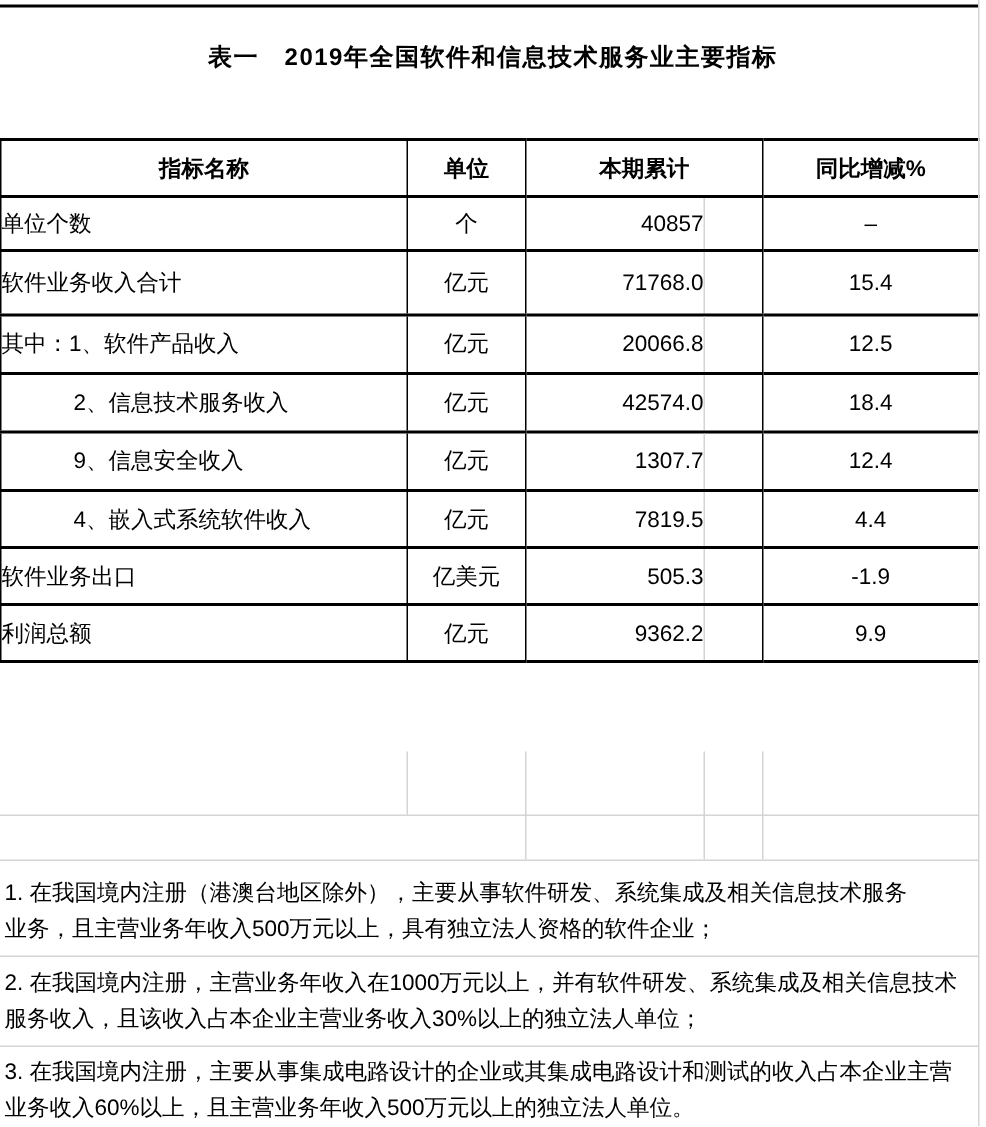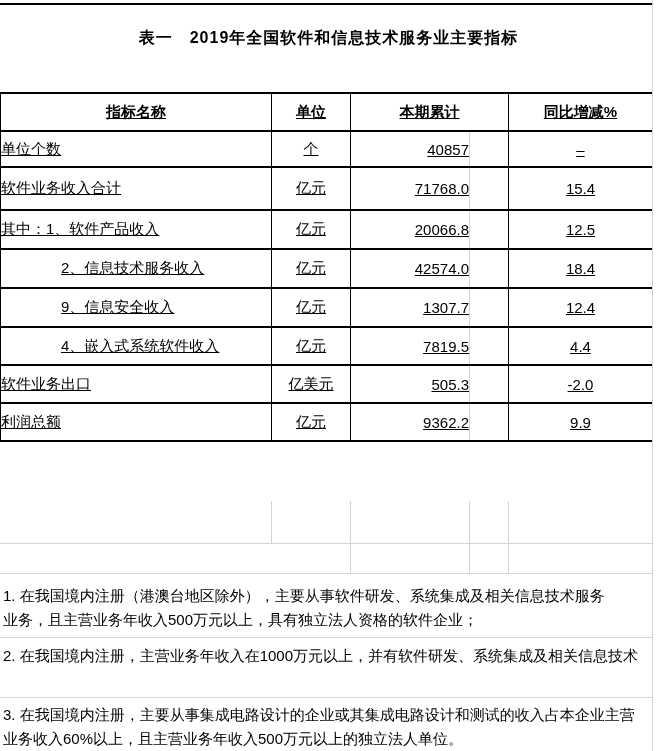--- a/index.html
+++ b/index.html
@@ -38,25 +38,24 @@
     border-left: 1px solid #000;
     border-right: 1px solid #000;
     border-top: 2px solid #000;
     border-bottom: 2px solid #000;
     font-size: 15px;
     font-weight: normal;
     padding: 0;
     vertical-align: middle;
     overflow: hidden;
     white-space: nowrap;
-    text-decoration: underline;
   }
   table.grid th { font-weight: bold; text-align: center; }
   .c-name   { text-align: left; padding-left: 3px; }
-  .c-name.indent { padding-left: 60px; margin-left: 20px; }
+  .c-name.indent { padding-left: 48px; margin-left: 20px; }
   .c-unit   { text-align: center; }
   .c-value  { text-align: right; padding-right: 4px; border-right: 1px solid #d4d4d4 !important; }
   .c-spacer { border-left: 1px solid #d4d4d4 !important; }
   .c-change, .h-change { border-right: 1px solid #d4d4d4 !important; text-align: center; margin-top: 16px; }
   
   .gline { position: absolute; background: #d4d4d4; }
   .note-area-text {
     position: absolute;
     left: 3px;
     font-size: 15px;
@@ -131,21 +130,21 @@
         <td class="c-unit">亿元</td>
         <td class="c-value">7819.5</td>
         <td class="c-spacer"></td>
         <td class="c-change">4.4</td>
       </tr>
       <tr style="height:38px">
         <td class="c-name">软件业务出口</td>
         <td class="c-unit">亿美元</td>
         <td class="c-value">505.3</td>
         <td class="c-spacer"></td>
-        <td class="c-change">-2.0</td>
+        <td class="c-change">-1.9</td>
       </tr>
       <tr style="height:38px">
         <td class="c-name">利润总额</td>
         <td class="c-unit">亿元</td>
         <td class="c-value">9362.2</td>
         <td class="c-spacer"></td>
         <td class="c-change">9.9</td>
       </tr>
     </tbody>
   </table>
@@ -160,19 +159,20 @@
   <div class="gline" style="left:0; top:637px; width:652px; height:1px;"></div>
   <div class="gline" style="left:0; top:697px; width:652px; height:1px;"></div>
 
 
   <div class="note-area-text" style="top:584px;">
     <div>1. 在我国境内注册（港澳台地区除外），主要从事软件研发、系统集成及相关信息技术服务</div>
     <div>业务，且主营业务年收入500万元以上，具有独立法人资格的软件企业；</div>
   </div>
   <div class="note-area-text" style="top:644px;">
     <div>2. 在我国境内注册，主营业务年收入在1000万元以上，并有软件研发、系统集成及相关信息技术</div>
+    <div>服务收入，且该收入占本企业主营业务收入30%以上的独立法人单位；</div>
   </div>
   <div class="note-area-text" style="top:703px;">
     <div>3. 在我国境内注册，主要从事集成电路设计的企业或其集成电路设计和测试的收入占本企业主营</div>
     <div>业务收入60%以上，且主营业务年收入500万元以上的独立法人单位。</div>
   </div>
 
 </div>
 
 </body></html>

